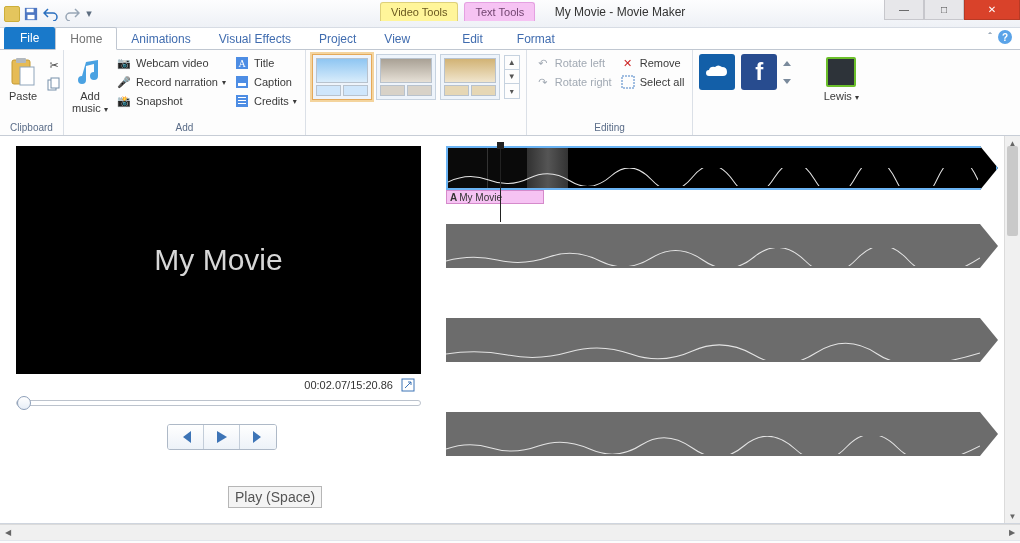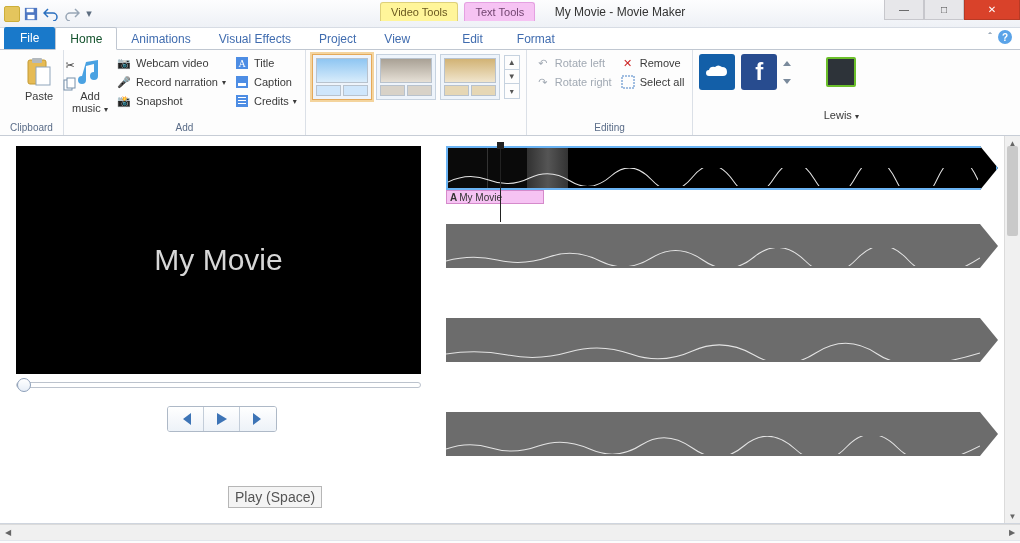--- a/index.html
+++ b/index.html
@@ -20,21 +20,21 @@
 .ctx-text { background: #f6c3f3; color:#724570; border-color:#e4a0e1;}
 .title-text { position:absolute; left:50%; transform:translateX(-50%); top:0; width:auto; text-align:center; color:#333; font-size:12px; padding-top:5px; margin-left:110px;}
 .win-ctrls { position:absolute; right:0; top:0; display:flex; }
 .win-btn { width:40px; height:20px; display:flex; align-items:center; justify-content:center; font-size:10px; background:#e7e7ea; border:1px solid #c7c7cc; border-top:none; color:#444;}
 .win-btn.close { width:56px; background:#d9422a; color:#fff; border-color:#b73a25;}
 
 
 .ribbontabs { height: 22px; display:flex; align-items: flex-end; padding-left: 4px; border-bottom: 1px solid #c0c7d1; gap:0; position:relative;}
 .tab { padding: 4px 14px 3px; font-size: 12px; color:#406caf; cursor:default;}
 .tab.file { background:#1979ca; color:#fff; border-top-left-radius:2px; border-top-right-radius:2px; padding:4px 16px;}
-.tab.active { background:#fff; border:1px solid #c0c7d1; border-bottom:1px solid #fff; color:#14532d; border-top-left-radius:2px; border-top-right-radius:2px; margin-bottom:-1px; position:relative; z-index:1;}
+.tab.active { background:#fff; border:1px solid #c0c7d1; border-bottom:1px solid #fff; color:#737373; border-top-left-radius:2px; border-top-right-radius:2px; margin-bottom:-1px; position:relative; z-index:1;}
 .tab.ctx { margin-left: 0; }
 .tab-help { position:absolute; right:8px; top:2px; display:flex; gap:6px; align-items:center;}
 .help-caret{ color:#5a728b; font-size:11px;}
 .help-q{ width:14px; height:14px; border-radius:50%; background:#5aa3e8; color:#fff; display:inline-flex; align-items:center; justify-content:center; font-size:10px; font-weight:bold;}
 
 
 .ribbon { height: 86px; background:#fdfdfd; border-bottom:1px solid #c7cdd6; display:flex; }
 .group { border-right:1px solid #dbe0e7; padding: 2px 6px 0; display:flex; flex-direction:column; }
 .group-body { flex:1; display:flex; align-items:flex-start; gap:4px; padding-top:2px;}
 .group-label { text-align:center; font-size:10px; color:#5a6c88; padding:1px 0 2px;}
@@ -154,21 +154,21 @@
   <div class="tab-help">
     <span class="help-caret">ˆ</span>
     <span class="help-q">?</span>
   </div>
 </div>
 
 <div class="ribbon">
 
   <div class="group" style="width:64px;">
     <div class="group-body">
-      <div class="bigbtn" style="width:34px;margin-left:16px;">
+      <div class="bigbtn" style="width:34px;">
         <div class="bigbtn-icon">
             <svg width="26" height="30" viewBox="0 0 26 30">
               <rect x="2" y="3" width="18" height="24" rx="2" fill="#e6bb55" stroke="#c49a32"></rect>
               <rect x="6" y="1" width="10" height="5" rx="1" fill="#b3b9be"></rect>
               <rect x="10" y="10" width="14" height="18" fill="#fff" stroke="#8fa5bb"></rect>
             </svg>
           </div>
         <div class="bigbtn-label">Paste</div>
       </div>
       <div class="smallcol" style="margin-top:2px;">
@@ -319,35 +319,42 @@
           <svg width="24" height="16" viewBox="0 0 24 16">
             <path d="M4 12 Q1 12 1 9 Q1 6 4 6 Q5 2 10 3 Q13 0 17 3 Q22 3 22 8 Q22 12 18 12 Z" fill="#fff"></path>
           </svg>
         </div>
       <div class="share-icon sh-fb" style="font-size:24px; font-family:Arial;">f</div>
       <div class="sh-more">
           <div class="u"></div>
           <div class="d"></div>
         </div>
       <div style="width:14px;"></div>
-      <div class="bigbtn" style="width:40px;gap:19px;">
+      <div class="bigbtn" style="width:40px;">
         <div class="bigbtn-icon">
             <div class="avatar"></div>
           </div>
         <div class="bigbtn-label"><span>Lewis</span> <span class="drop-arrow">▾</span></div>
       </div>
     </div>
   </div>
 </div>
 
 <div class="workspace">
   <div class="preview-pane">
     <div class="preview-video">
         <span>My Movie</span>
       </div>
+    <div class="time-row">
+      <span>00:02.07/15:20.86</span>
+      <span class="fs-icon"><svg width="14" height="14">
+            <rect x="1" y="1" width="12" height="12" fill="none" stroke="#3d74b6"></rect>
+            <path d="M4 10 L10 4 M7 4 H10 V7" fill="none" stroke="#3d74b6"></path>
+          </svg></span>
+    </div>
     <div class="seek">
       <div class="seek-track">
           <div class="seek-thumb"></div>
         </div>
     </div>
     <div class="play-ctrls">
       <div class="play-group">
         <div class="play-btn">
             <svg width="14" height="12">
               <path d="M2 0 V12 M12 0 L4 6 L12 12 Z" fill="#3d74b6"></path>

